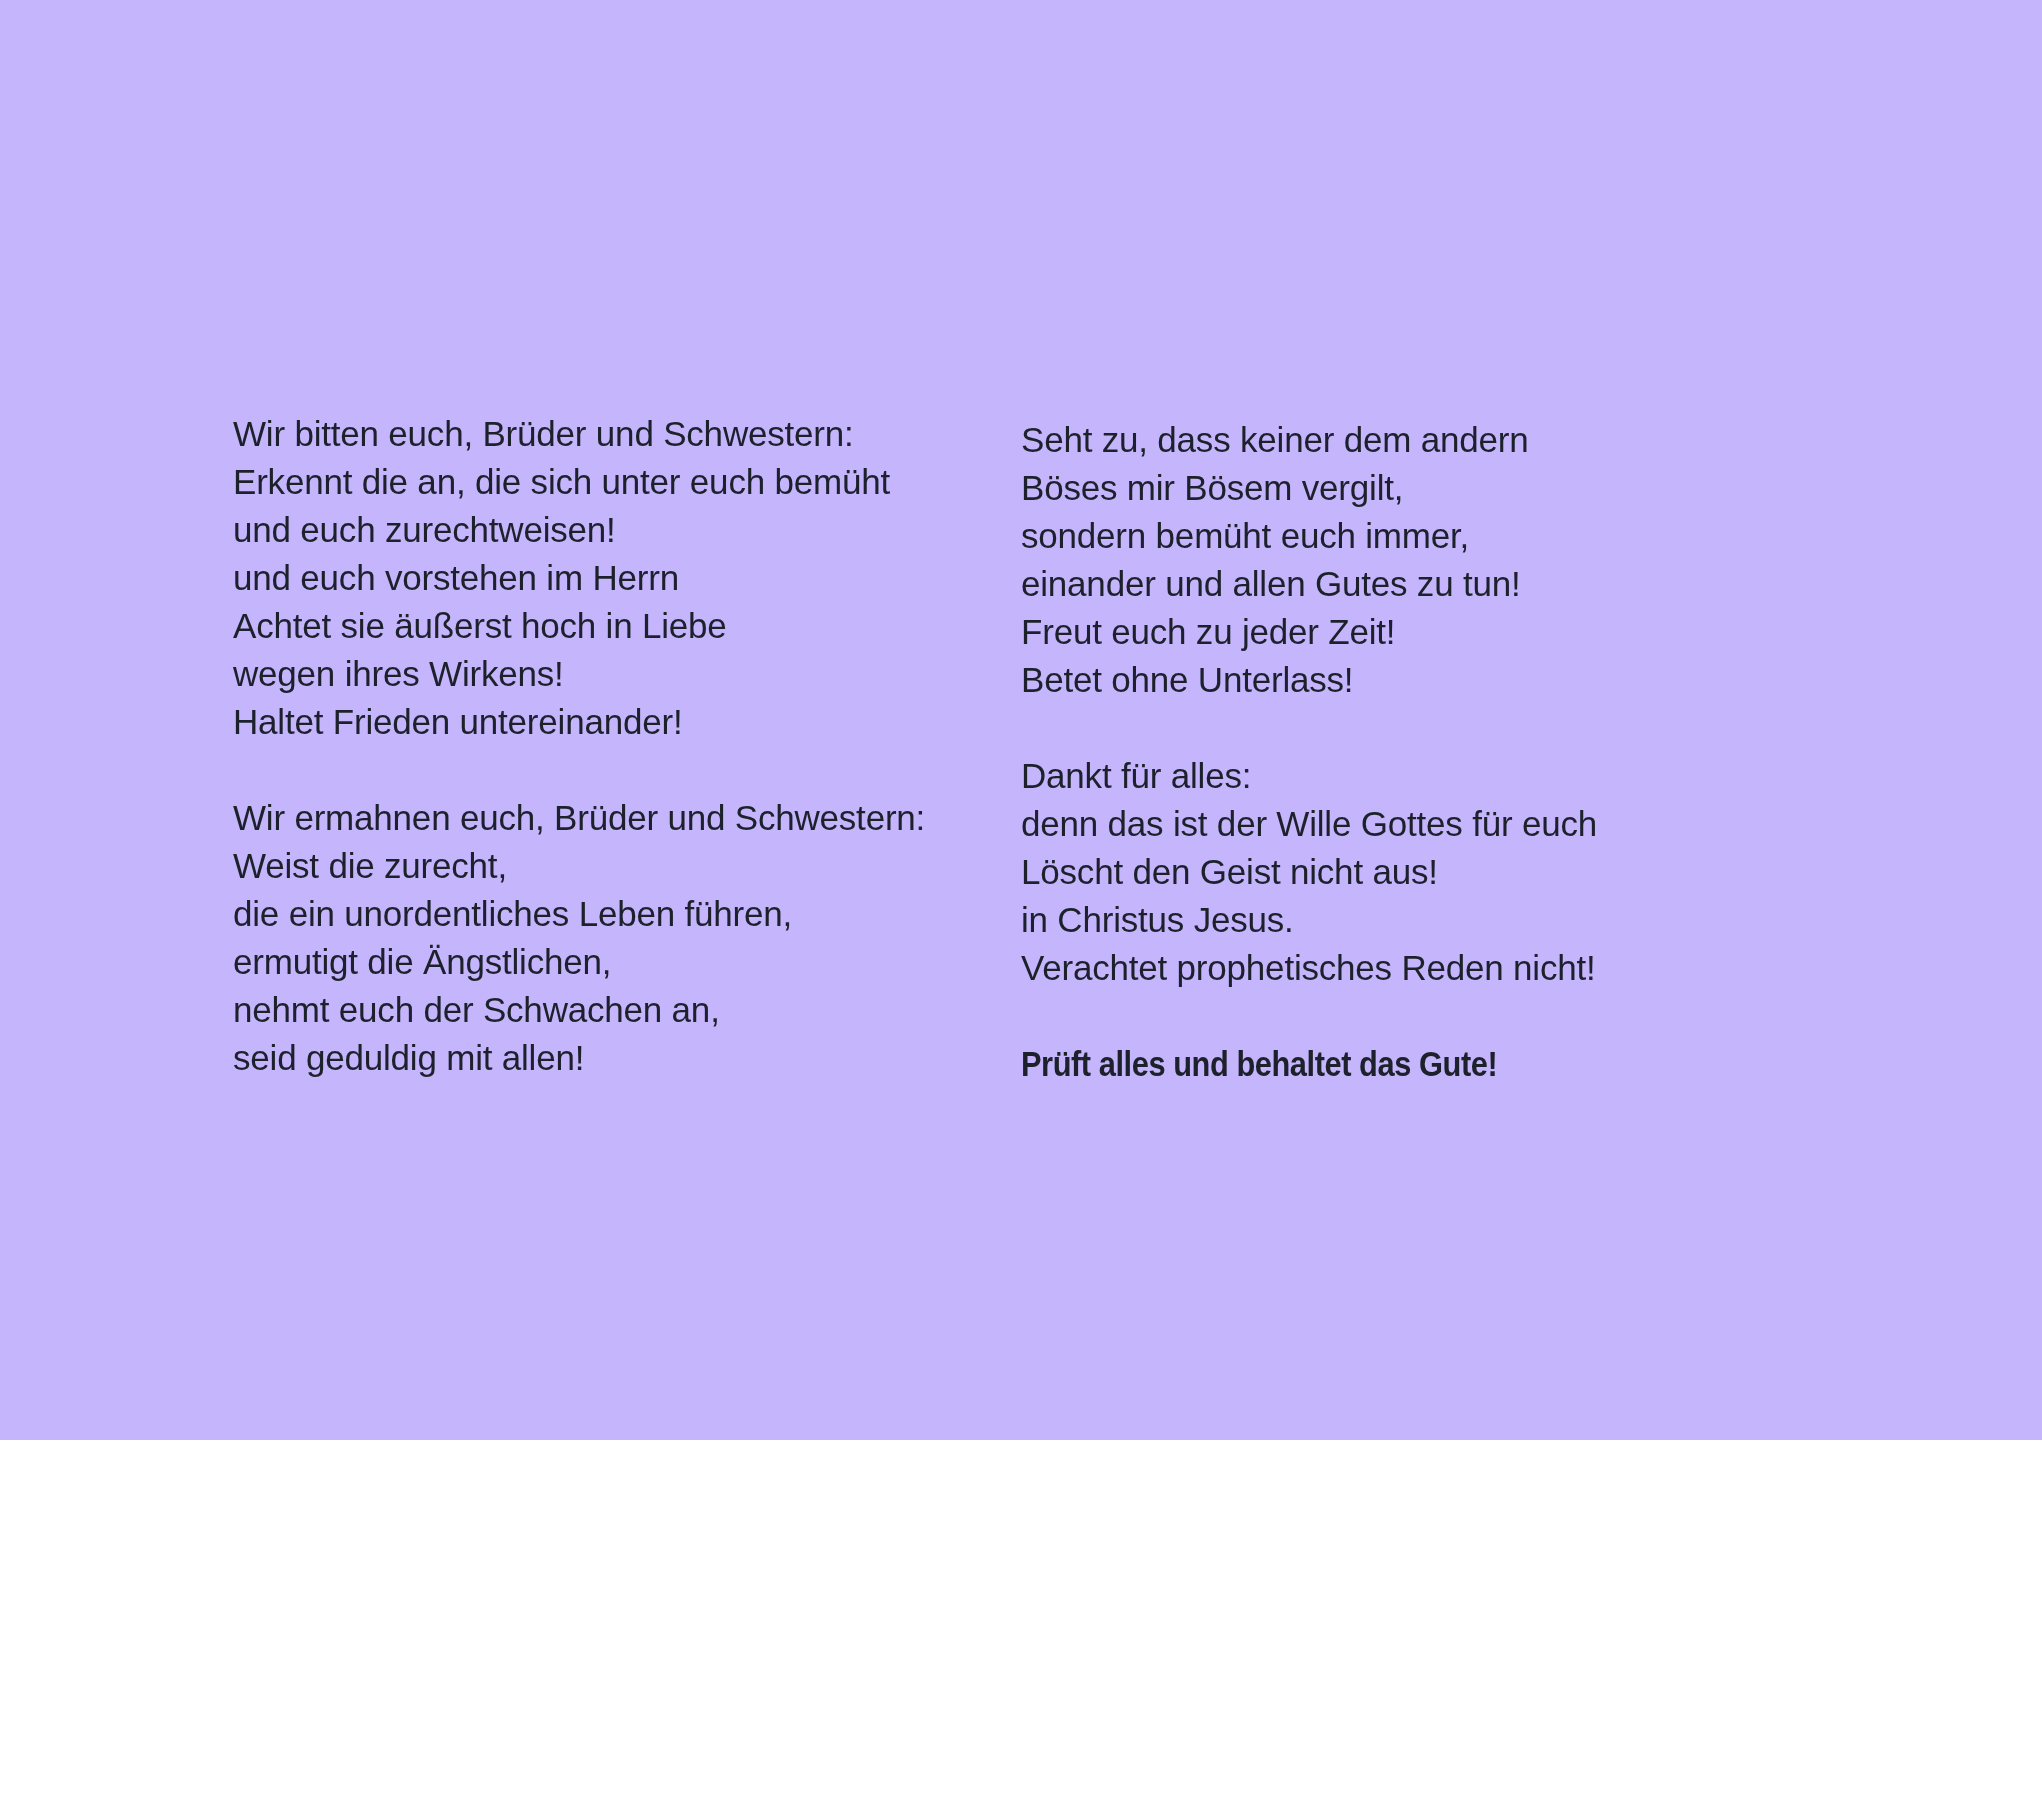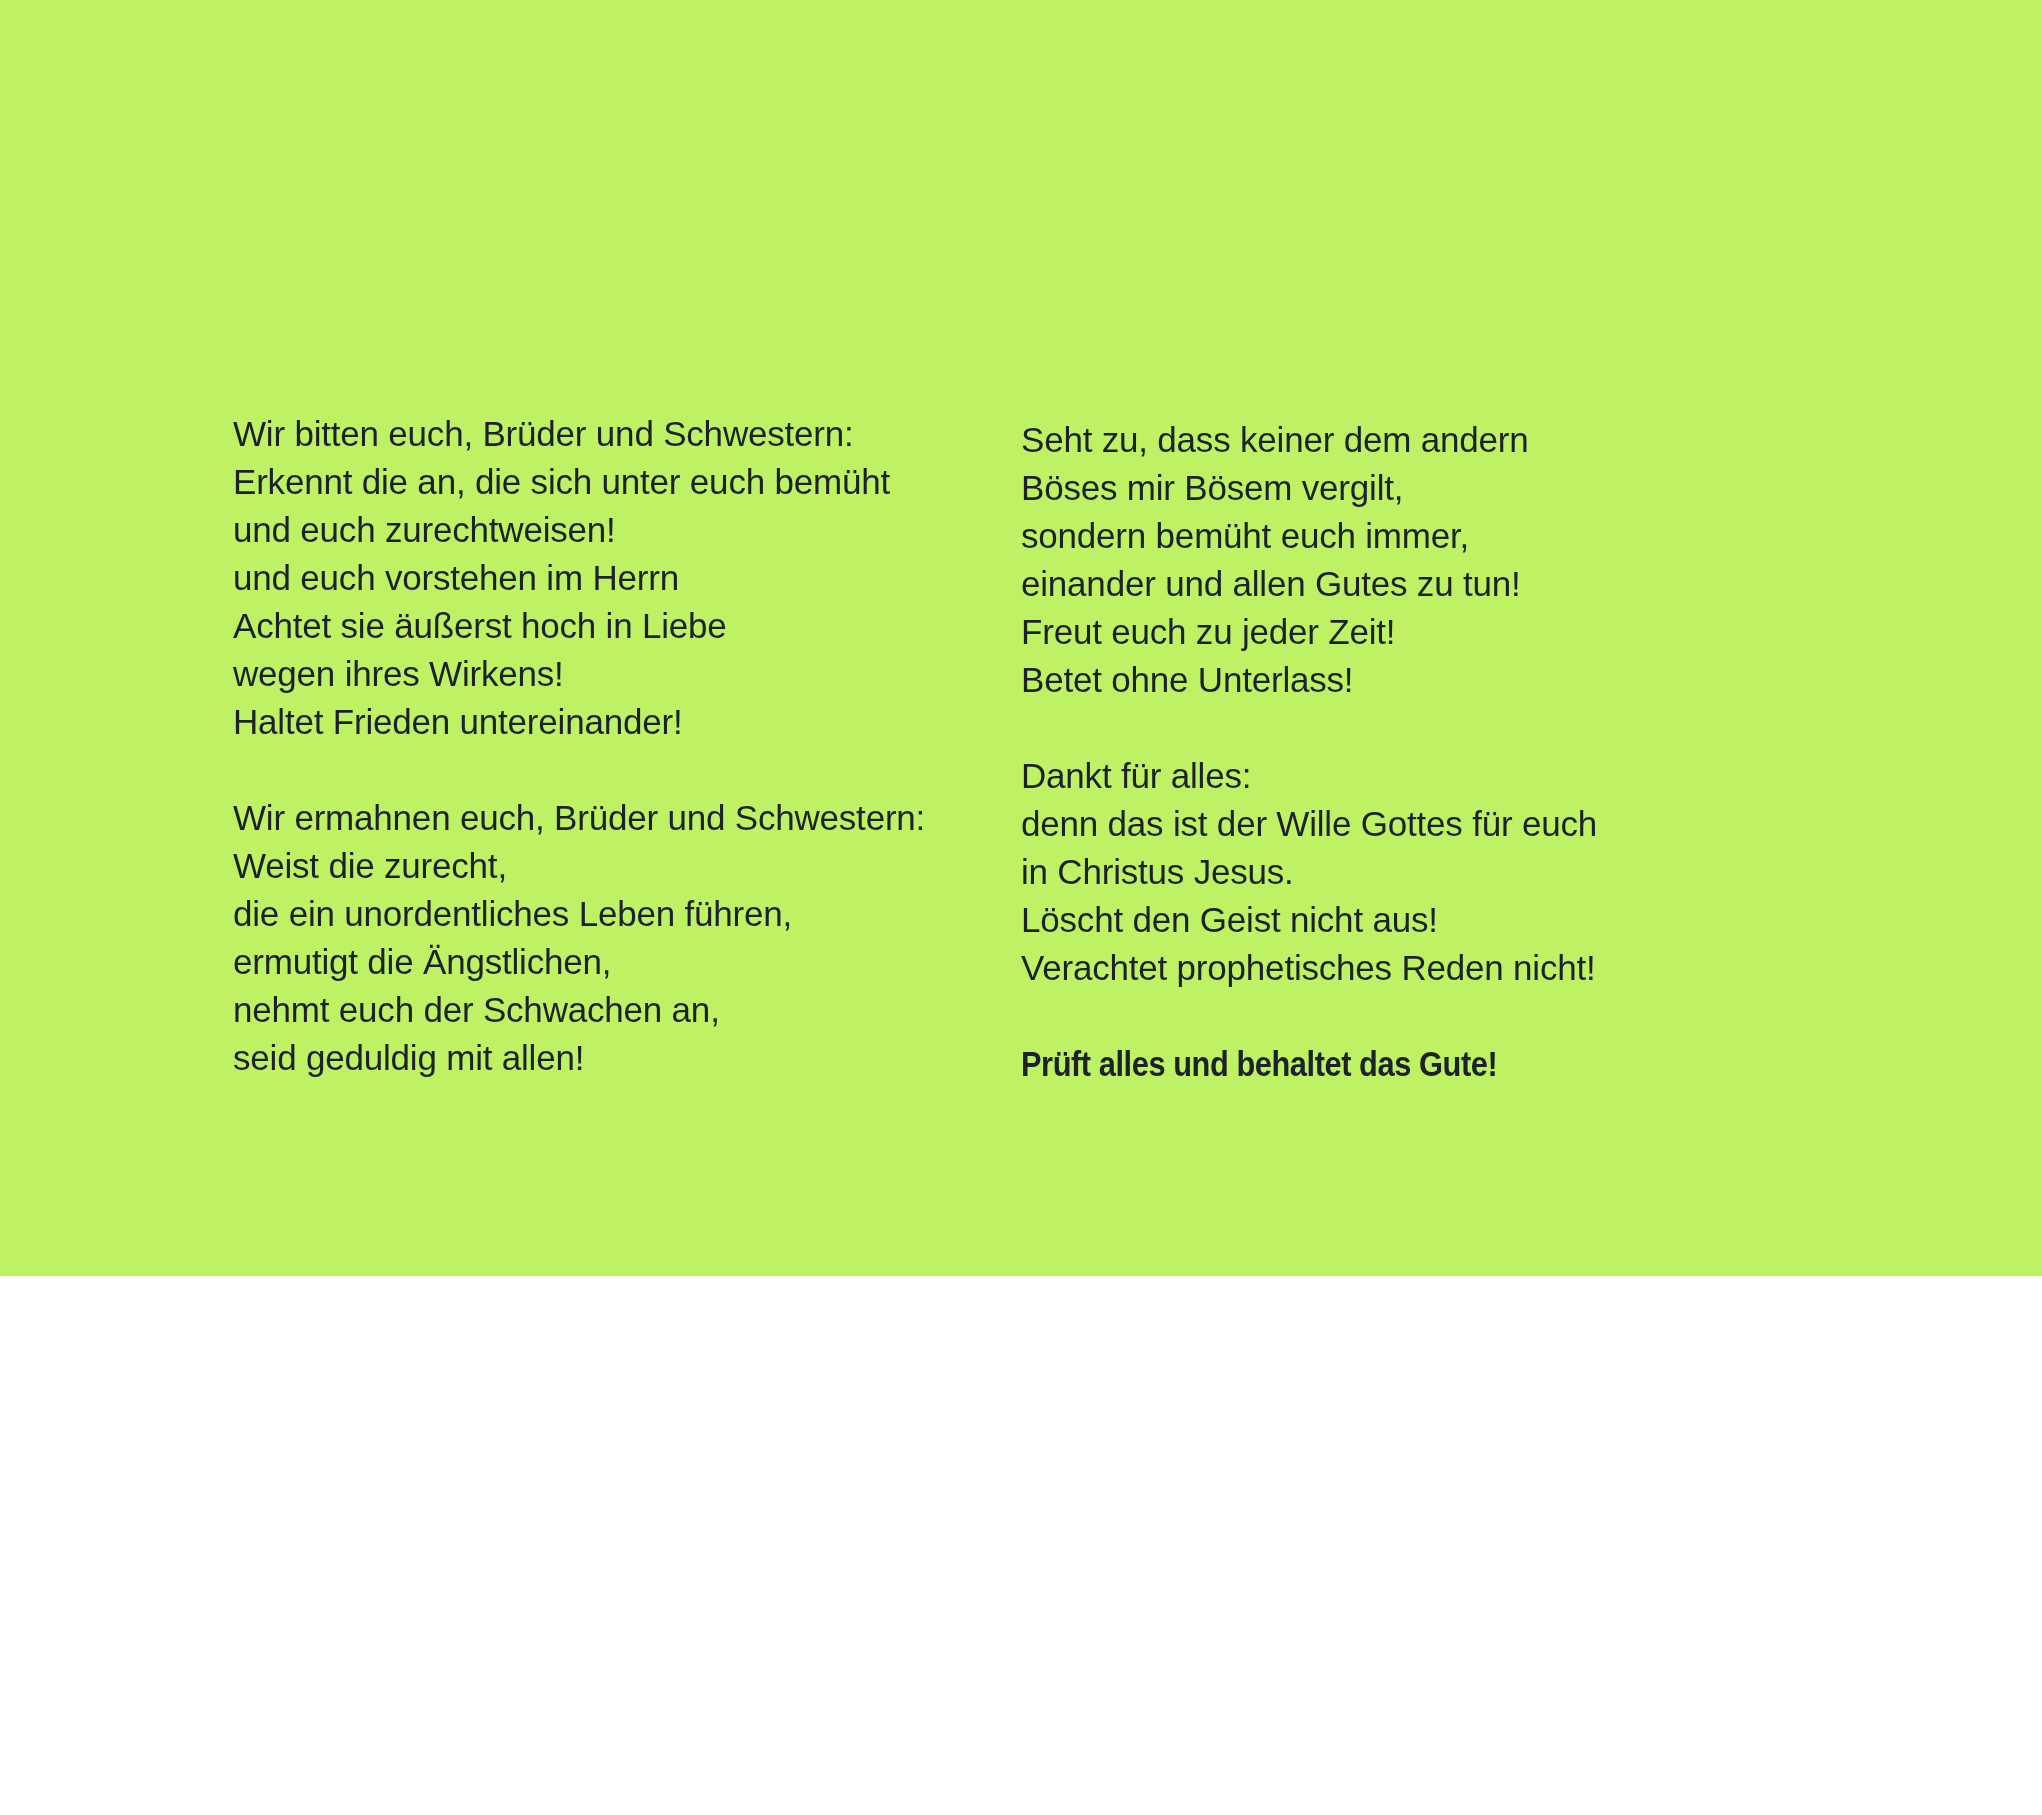--- a/index.html
+++ b/index.html
@@ -3,22 +3,22 @@
 <meta charset="utf-8">
 <style>
   html, body {
     margin: 0;
     padding: 0;
     background: #ffffff;
   }
   .page {
     position: relative;
     width: 2042px;
-    height: 1276px;
-    background: #bef264;
+    height: 1440px;
+    background: #c4b5fd;
     overflow: hidden;
     font-family: "Liberation Sans", sans-serif;
     color: #1d212b;
   }
   .column {
     position: absolute;
     top: 410px;
     font-size: 35px;
     line-height: 48px;
     letter-spacing: -0.2px;
@@ -84,22 +84,22 @@
       <span class="line">Seht zu, dass keiner dem andern</span>
       <span class="line">Böses mir Bösem vergilt,</span>
       <span class="line">sondern bemüht euch immer,</span>
       <span class="line">einander und allen Gutes zu tun!</span>
       <span class="line">Freut euch zu jeder Zeit!</span>
       <span class="line">Betet ohne Unterlass!</span>
     </p>
     <p class="stanza">
       <span class="line">Dankt für alles:</span>
       <span class="line">denn das ist der Wille Gottes für euch</span>
+      <span class="line">Löscht den Geist nicht aus!</span>
       <span class="line">in Christus Jesus.</span>
-      <span class="line">Löscht den Geist nicht aus!</span>
       <span class="line">Verachtet prophetisches Reden nicht!</span>
     </p>
     <p class="emphasis-line">Prüft alles und behaltet das Gute!</p>
   </section>
 
   <div class="page-number">7</div>
 
 </div>
 
 

